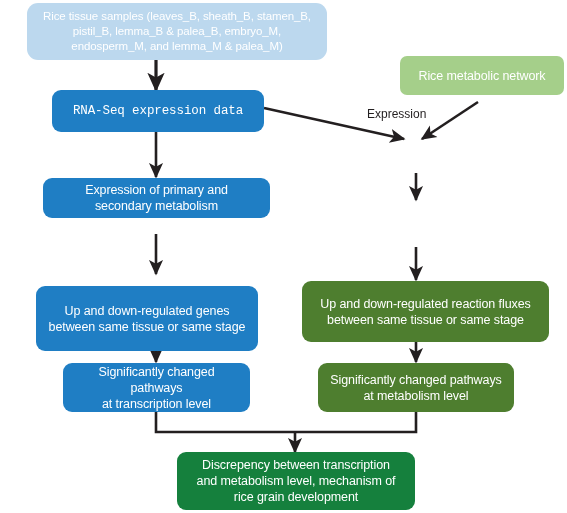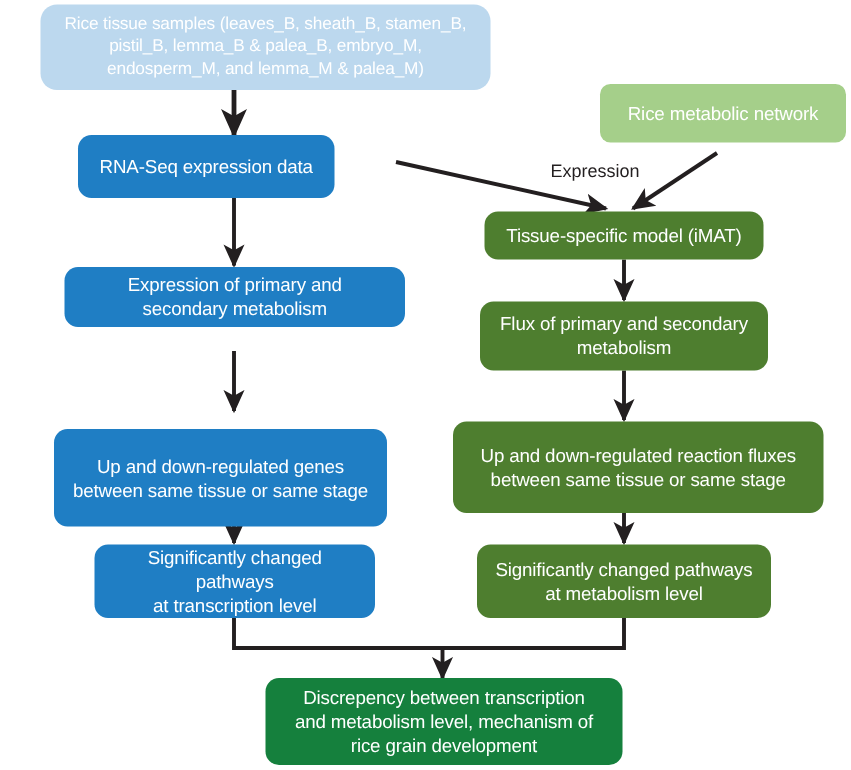--- a/index.html
+++ b/index.html
@@ -102,31 +102,28 @@
     <path d="M156,412 L156,432 L416,432 L416,412" fill="none" stroke="#231f20" stroke-width="2.6"></path>
     <line x1="295" y1="432" x2="295" y2="452" stroke="#231f20" stroke-width="2.6" marker-end="url(#arrowhead)"></line>
   </svg>
 
   <div class="node node-sample" style="left:6px; top:3px; width:300px; height:57px;margin-left:21px;">Rice tissue samples (leaves_B, sheath_B, stamen_B,
 pistil_B, lemma_B &amp; palea_B, embryo_M,
 endosperm_M, and lemma_M &amp; palea_M)</div>
 
   <div class="node node-lightgreen" style="left:400px; top:56px; width:164px; height:39px;text-align:center;">Rice metabolic network</div>
 
-  <div class="node node-blue" style="left:52px; top:90px; width:171px; height:42px;">RNA-Seq expression data</div>
+  <div class="node node-blue" style="left:52px; top:90px; width:212px; height:42px;font-family:Liberation Mono, monospace;">RNA-Seq expression data</div>
 
   <div class="edge-label" style="left:367px; top:107px;">Expression</div>
 
-  <div class="node node-green" style="left:323px; top:141px; width:186px; height:32px;">Tissue-specific model (iMAT)</div>
 
   <div class="node node-blue" style="left:43px; top:178px; width:227px; height:40px;">Expression of primary and
 secondary metabolism</div>
 
-  <div class="node node-green" style="left:320px; top:201px; width:192px; height:46px;">Flux of primary and secondary
-metabolism</div>
 
   <div class="node node-blue" style="left:36px; top:275px; width:222px; height:65px;margin-top:11px;">Up and down-regulated genes
 between same tissue or same stage</div>
 
   <div class="node node-green" style="left:302px; top:281px; width:247px; height:61px;">Up and down-regulated reaction fluxes
 between same tissue or same stage</div>
 
   <div class="node node-blue" style="left:63px; top:363px; width:187px; height:49px;">Significantly changed pathways
 at transcription level</div>
 

